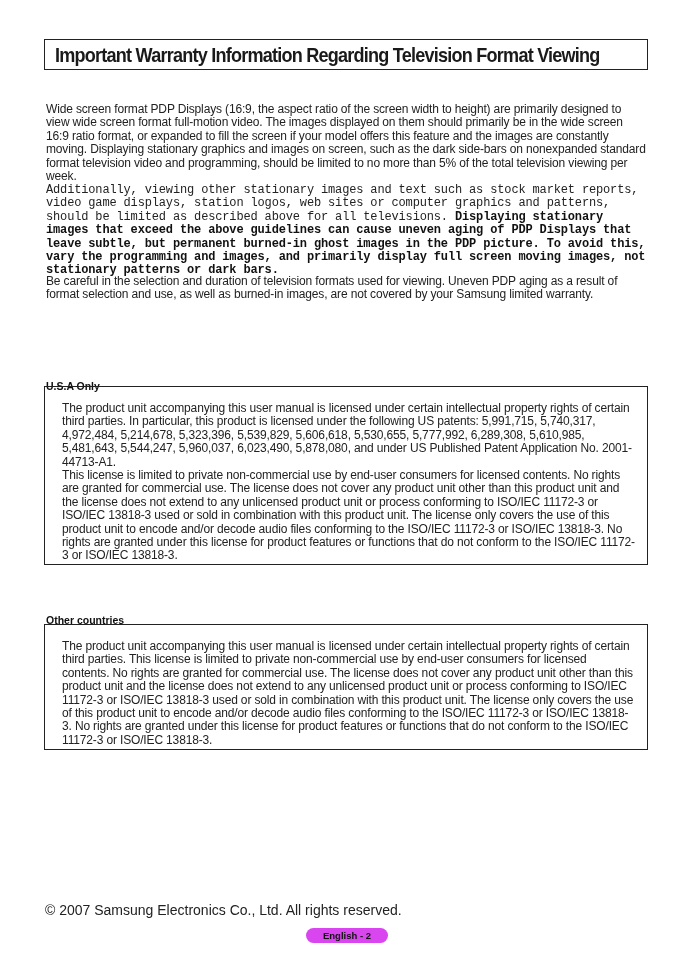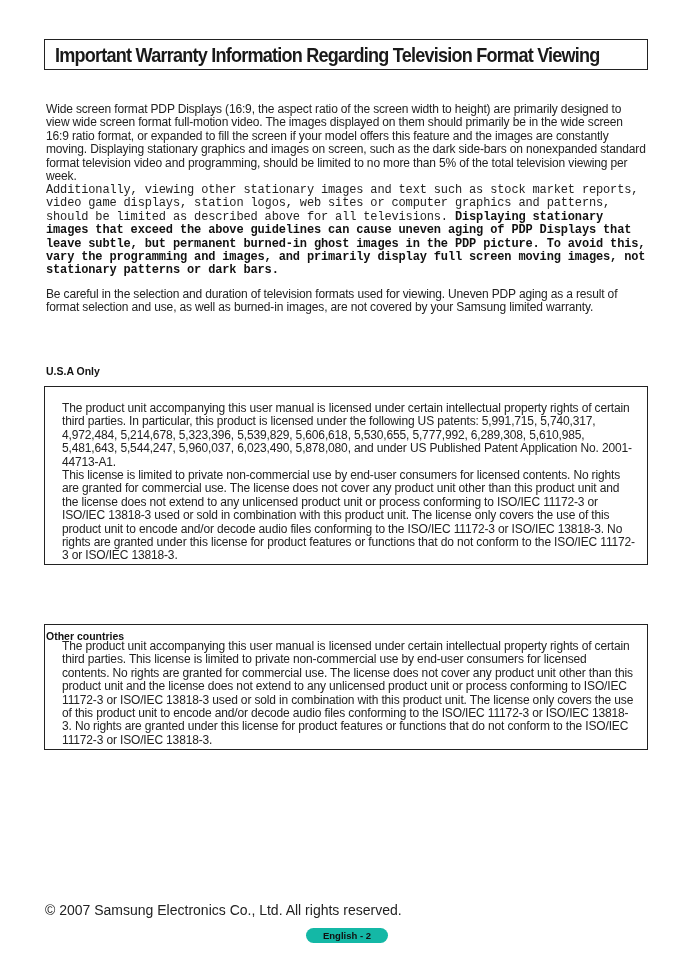--- a/index.html
+++ b/index.html
@@ -71,51 +71,51 @@
       font-size: 14px;
       color: #222;
     }
     .page-badge {
       position: absolute;
       left: 306px;
       top: 928px;
       width: 82px;
       height: 15px;
       border-radius: 8px;
-      background: #14b8a6;
+      background: #d946ef;
       text-align: center;
       font-size: 9.5px;
       font-weight: bold;
       line-height: 15px;
       color: #111;
     }
   </style>
 </head>
 <body>
 
 <div class="title-box">
   <div class="title-text">Important Warranty Information Regarding Television Format Viewing</div>
 </div>
 
 <div class="para" style="top:103px;">Wide screen format PDP Displays (16:9, the aspect ratio of the screen width to height) are primarily designed to view wide screen format full-motion video. The images displayed on them should primarily be in the wide screen 16:9 ratio format, or expanded to fill the screen if your model offers this feature and the images are constantly moving. Displaying stationary graphics and images on screen, such as the dark side-bars on nonexpanded standard format television video and programming, should be limited to no more than 5% of the total television viewing per week.</div>
 
 <div class="para" style="top:184px;font-family:Liberation Mono, monospace;">
   <span>Additionally, viewing other stationary images and text such as stock market reports, video game displays, station logos, web sites or computer graphics and patterns, should be limited as described above for all televisions. </span><b>Displaying stationary images that exceed the above guidelines can cause uneven aging of PDP Displays that leave subtle, but permanent burned-in ghost images in the PDP picture. To avoid this, vary the programming and images, and primarily display full screen moving images, not stationary patterns or dark bars.</b><br>
 </div>
 
-<div class="para" style="top:288px;">Be careful in the selection and duration of television formats used for viewing. Uneven PDP aging as a result of format selection and use, as well as burned-in images, are not covered by your Samsung limited warranty.</div>
+<div class="para" style="top:275px;">Be careful in the selection and duration of television formats used for viewing. Uneven PDP aging as a result of format selection and use, as well as burned-in images, are not covered by your Samsung limited warranty.</div>
 
-<div class="section-heading" style="top:365px;">U.S.A Only</div>
+<div class="section-heading" style="top:380px;">U.S.A Only</div>
 
 <div class="license-box" style="top:386px; height:179px;">
   <div class="para" style="top:15px;">The product unit accompanying this user manual is licensed under certain intellectual property rights of certain third parties. In particular, this product is licensed under the following US patents: 5,991,715, 5,740,317, 4,972,484, 5,214,678, 5,323,396, 5,539,829, 5,606,618, 5,530,655, 5,777,992, 6,289,308, 5,610,985, 5,481,643, 5,544,247, 5,960,037, 6,023,490, 5,878,080, and under US Published Patent Application No. 2001-44713-A1.</div>
   <div class="para" style="top:82px;">This license is limited to private non-commercial use by end-user consumers for licensed contents. No rights are granted for commercial use. The license does not cover any product unit other than this product unit and the license does not extend to any unlicensed product unit or process conforming to ISO/IEC 11172-3 or ISO/IEC 13818-3 used or sold in combination with this product unit. The license only covers the use of this product unit to encode and/or decode audio files conforming to the ISO/IEC 11172-3 or ISO/IEC 13818-3. No rights are granted under this license for product features or functions that do not conform to the ISO/IEC 11172-3 or ISO/IEC 13818-3.</div>
 </div>
 
-<div class="section-heading" style="top:630px;">Other countries</div>
+<div class="section-heading" style="top:614px;">Other countries</div>
 
 <div class="license-box" style="top:624px; height:126px;">
   <div class="para" style="top:15px;">The product unit accompanying this user manual is licensed under certain intellectual property rights of certain third parties. This license is limited to private non-commercial use by end-user consumers for licensed contents. No rights are granted for commercial use. The license does not cover any product unit other than this product unit and the license does not extend to any unlicensed product unit or process conforming to ISO/IEC 11172-3 or ISO/IEC 13818-3 used or sold in combination with this product unit. The license only covers the use of this product unit to encode and/or decode audio files conforming to the ISO/IEC 11172-3 or ISO/IEC 13818-3. No rights are granted under this license for product features or functions that do not conform to the ISO/IEC 11172-3 or ISO/IEC 13818-3.</div>
 </div>
 
 <div class="footer-copy">© 2007 Samsung Electronics Co., Ltd. All rights reserved.</div>
 
 <div class="page-badge">English - 2</div>
 
 </body></html>

